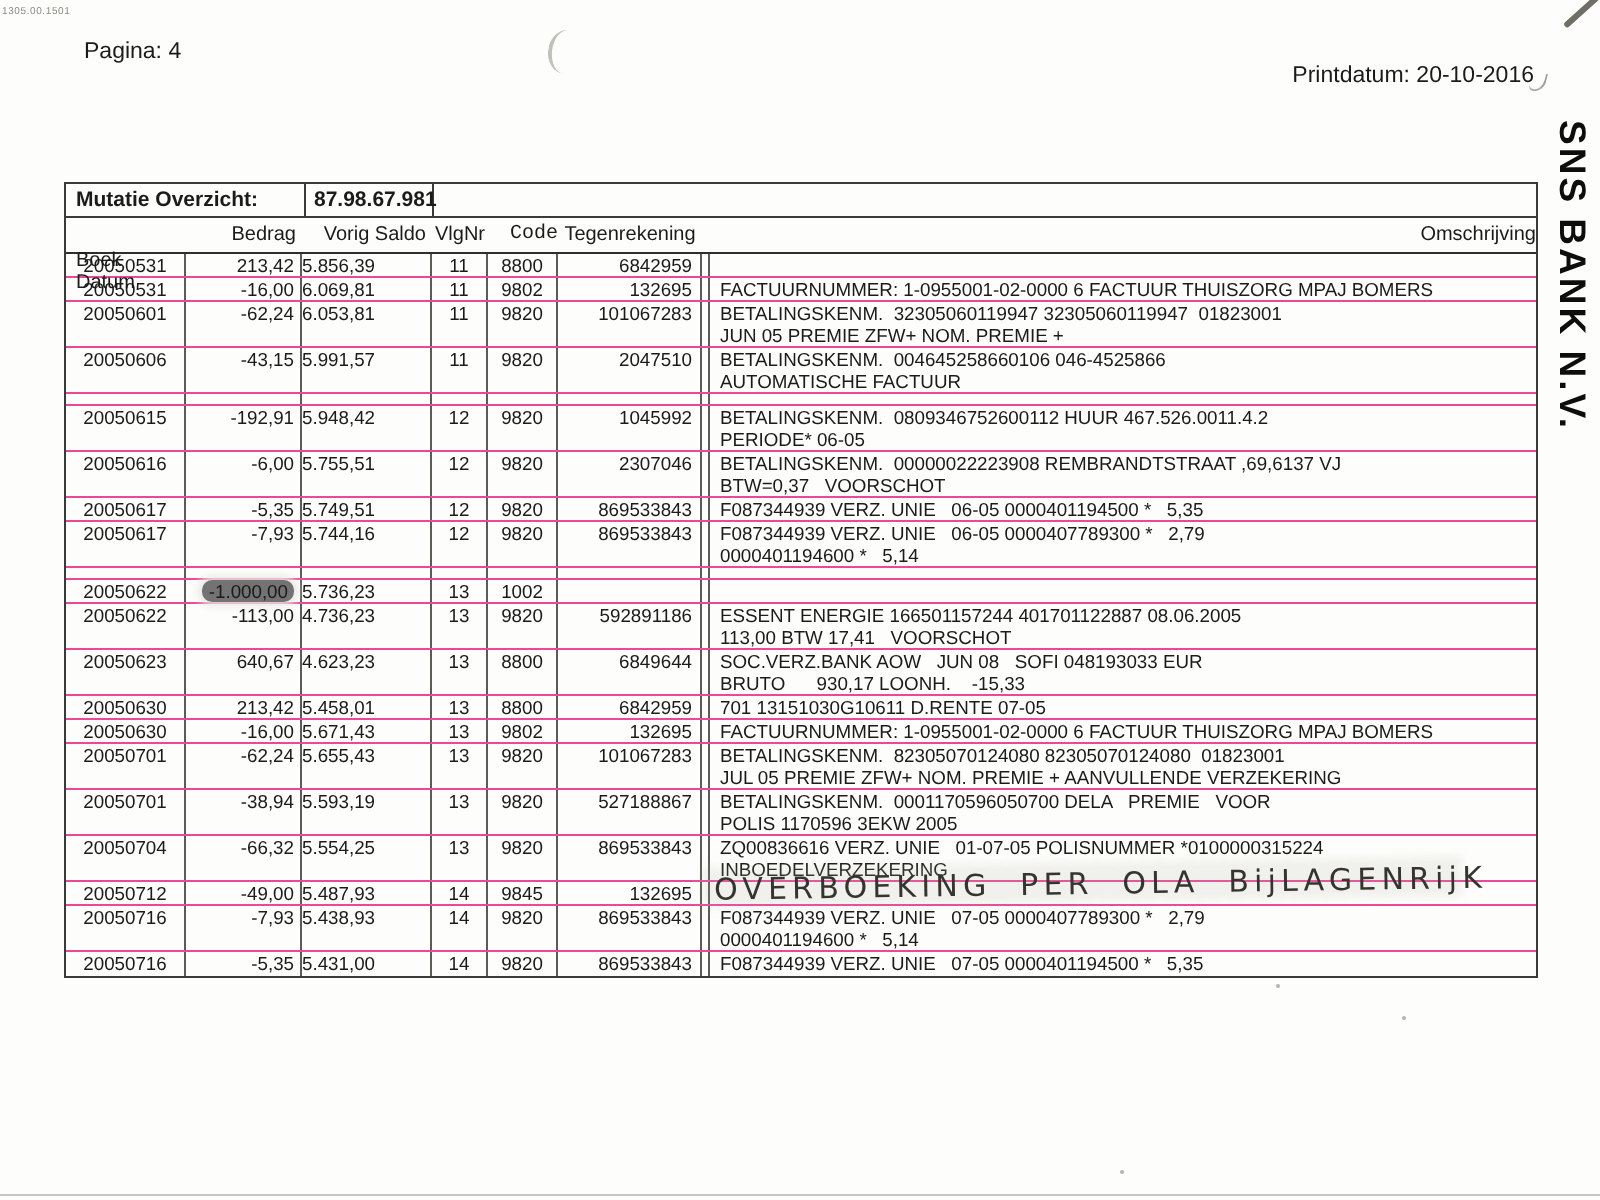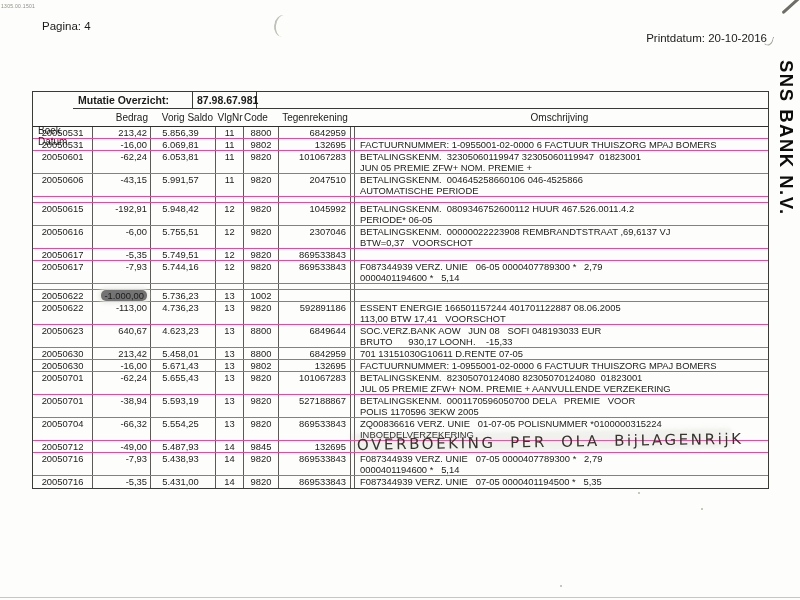--- a/index.html
+++ b/index.html
@@ -8,38 +8,38 @@
   
   .formcode{position:absolute;left:1px;top:3px;font-size:5px;color:#8a8a84;letter-spacing:.3px;}
   .pagina{position:absolute;left:42px;top:20px;font-size:11.5px;}
   .printdatum{position:absolute;right:33px;top:32px;font-size:11.5px;}
   .bank{position:absolute;top:60px;right:3px;writing-mode:vertical-rl;
         font-weight:bold;font-size:18.5px;letter-spacing:1.5px;color:#0d0d0c;white-space:nowrap;}
   
   .tbl{position:absolute;left:32px;top:91px;width:737px;border:1.6px solid #3a3a37;box-sizing:border-box;}
   .tbl *{box-sizing:border-box;}
   .tbl-top{display:flex;height:17px;border-bottom:1.3px solid #3a3a37;
-           font-weight:bold;font-size:10.5px;margin-left:40px;}
+           font-weight:bold;font-size:10.5px;}
   .tt-label{width:120px;height:100%;border-right:1.2px solid #3a3a37;padding:2px 0 0 5px;}
   .tt-acct{width:64px;height:100%;border-right:1.2px solid #3a3a37;padding:2px 0 0 4px;}
   .tt-rest{flex:1;}
   .tbl-head{display:flex;height:18px;font-size:10px;border-bottom:1.3px solid #2e2e2c;align-items:center;}
   .h1{width:60px;padding-left:5px;margin-top:37px;}
   .h2{width:58px;text-align:right;padding-right:3px;}
   .h3{width:65px;text-align:right;padding-right:3px;}
   .h4{width:28px;text-align:center;}
-  .h5{width:35px;text-align:left;}
+  .h5{width:35px;text-align:right;font-family:Liberation Mono, monospace;}
   .h6{width:72px;text-align:center;}
-  .h7{flex:1;text-align:center;}
+  .h7{flex:1;text-align:right;}
   .row{display:flex;border-bottom:1px solid #ec4899;min-height:12px;font-size:9.4px;line-height:11px;}
   .row:last-child{border-bottom:none;}
   .cell{border-right:1px solid #5c5a55;}
   .c1{width:60px;text-align:center;}
   .c2{width:58px;text-align:right;padding-right:3px;}
-  .c3{width:65px;text-align:center;padding-right:5px;}
+  .c3{width:65px;text-align:left;padding-right:5px;}
   .c4{width:28px;text-align:center;}
   .c5{width:35px;text-align:center;}
   .c6{width:72px;text-align:right;padding-right:4px;}
   .sp{width:4px;}
   .c7{flex:1;padding-left:5px;white-space:pre;overflow:hidden;border-right:none;}
   .gaprow{height:6px;min-height:6px;}
   .hl{background:#737373;border-radius:5px;padding:0 3px;box-shadow:0 0 4px 2px #e8e8e2;}
   
   .handwriting{position:absolute;left:357px;top:433px;width:370px;font-size:15px;
                letter-spacing:2.6px;word-spacing:7px;color:#35342e;transform:rotate(-0.9deg);
@@ -113,21 +113,21 @@
           <div class="cell c7"><div>BETALINGSKENM.  32305060119947 32305060119947  01823001</div><div>JUN 05 PREMIE ZFW+ NOM. PREMIE +</div></div>
         </div>
         <div class="row">
           <div class="cell c1">20050606</div>
           <div class="cell c2">-43,15</div>
           <div class="cell c3">5.991,57</div>
           <div class="cell c4">11</div>
           <div class="cell c5">9820</div>
           <div class="cell c6">2047510</div>
           <div class="cell sp"></div>
-          <div class="cell c7"><div>BETALINGSKENM.  004645258660106 046-4525866</div><div>AUTOMATISCHE PERIODE</div></div>
+          <div class="cell c7"><div>BETALINGSKENM.  004645258660106 046-4525866</div><div>AUTOMATISCHE FACTUUR</div></div>
         </div>
         <div class="row gaprow">
           <div class="cell c1"></div>
           <div class="cell c2"></div>
           <div class="cell c3"></div>
           <div class="cell c4"></div>
           <div class="cell c5"></div>
           <div class="cell c6"></div>
           <div class="cell sp"></div>
           <div class="cell c7"></div>
@@ -153,20 +153,21 @@
           <div class="cell c7"><div>BETALINGSKENM.  00000022223908 REMBRANDTSTRAAT ,69,6137 VJ</div><div>BTW=0,37   VOORSCHOT</div></div>
         </div>
         <div class="row">
           <div class="cell c1">20050617</div>
           <div class="cell c2">-5,35</div>
           <div class="cell c3">5.749,51</div>
           <div class="cell c4">12</div>
           <div class="cell c5">9820</div>
           <div class="cell c6">869533843</div>
           <div class="cell sp"></div>
+          <div class="cell c7"><div>F087344939 VERZ. UNIE   06-05 0000401194500 *   5,35</div></div>
         </div>
         <div class="row">
           <div class="cell c1">20050617</div>
           <div class="cell c2">-7,93</div>
           <div class="cell c3">5.744,16</div>
           <div class="cell c4">12</div>
           <div class="cell c5">9820</div>
           <div class="cell c6">869533843</div>
           <div class="cell sp"></div>
           <div class="cell c7"><div>F087344939 VERZ. UNIE   06-05 0000407789300 *   2,79</div><div>0000401194600 *   5,14</div></div>

